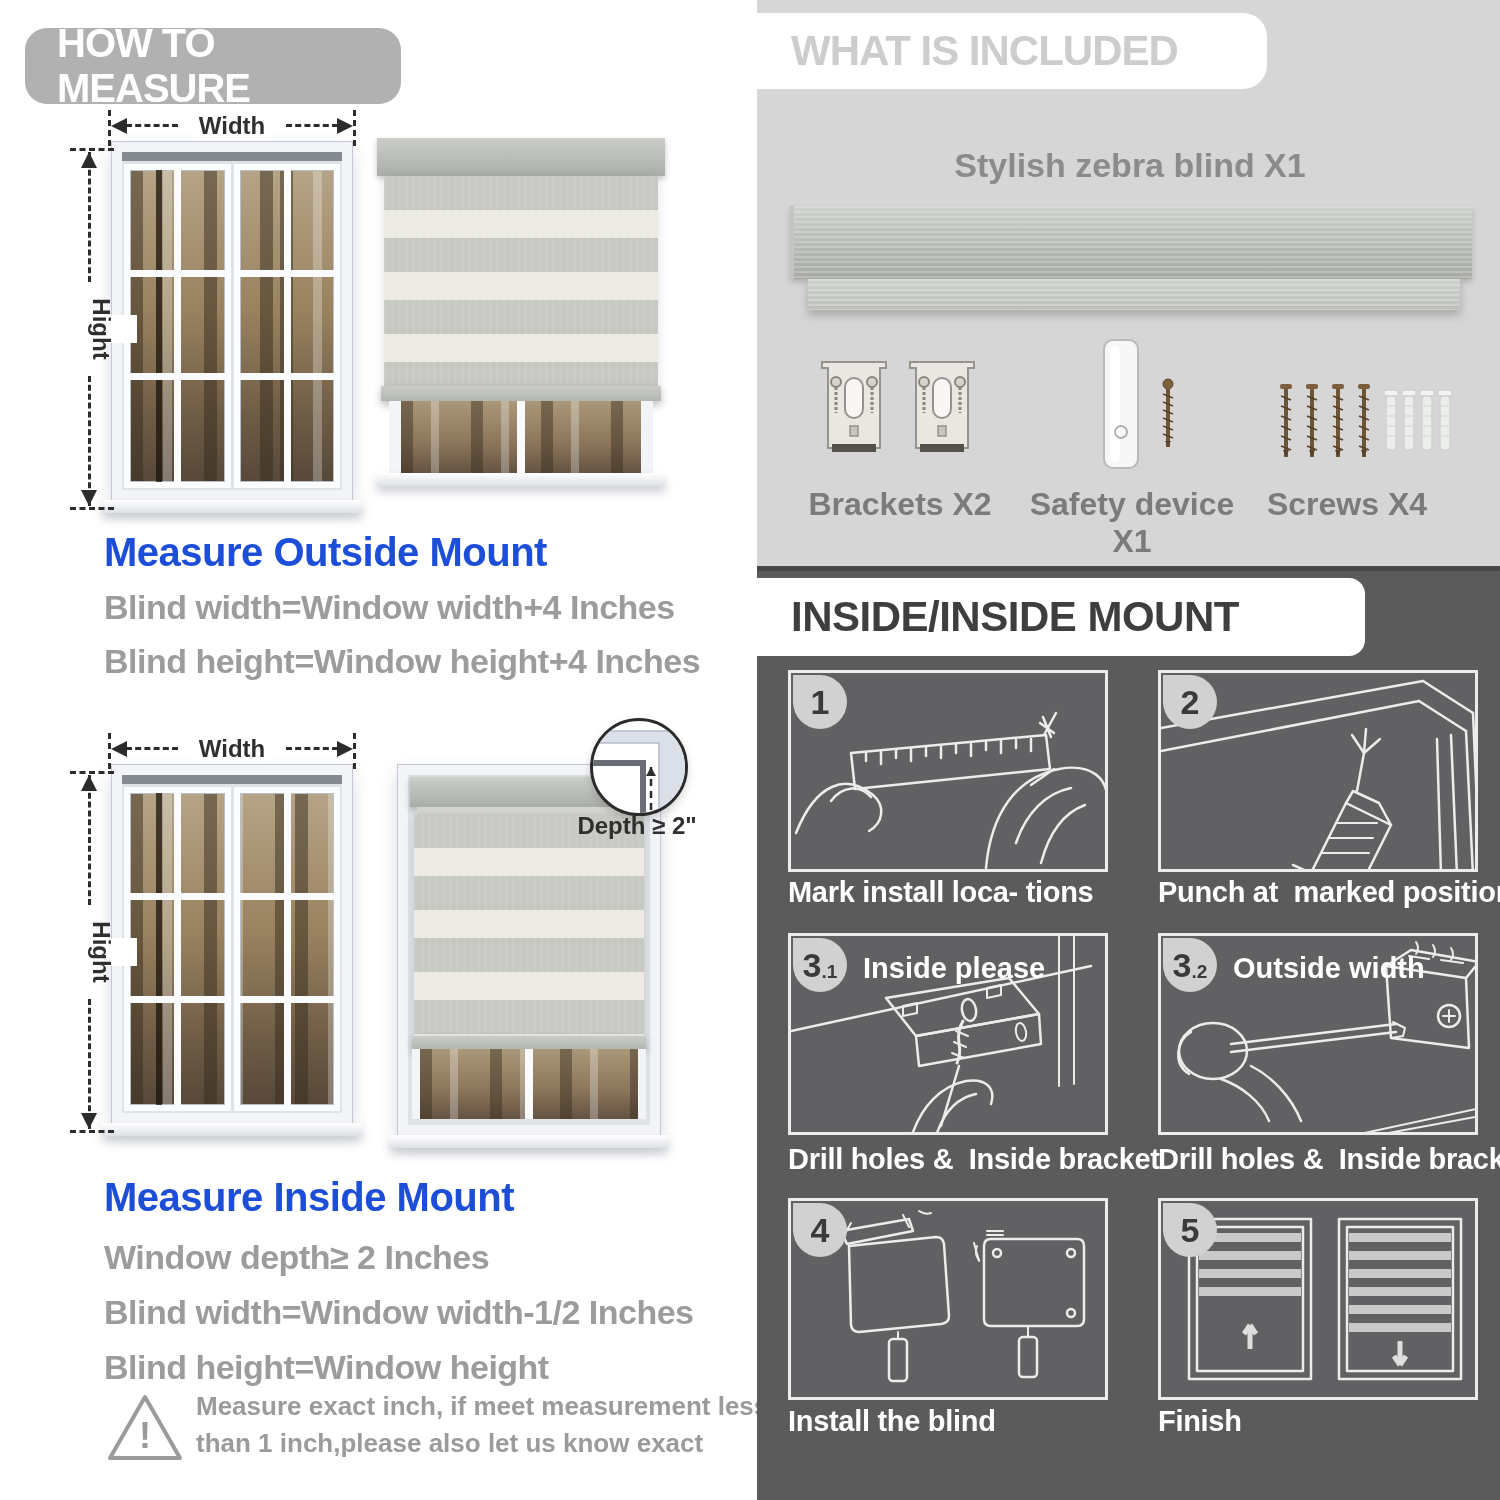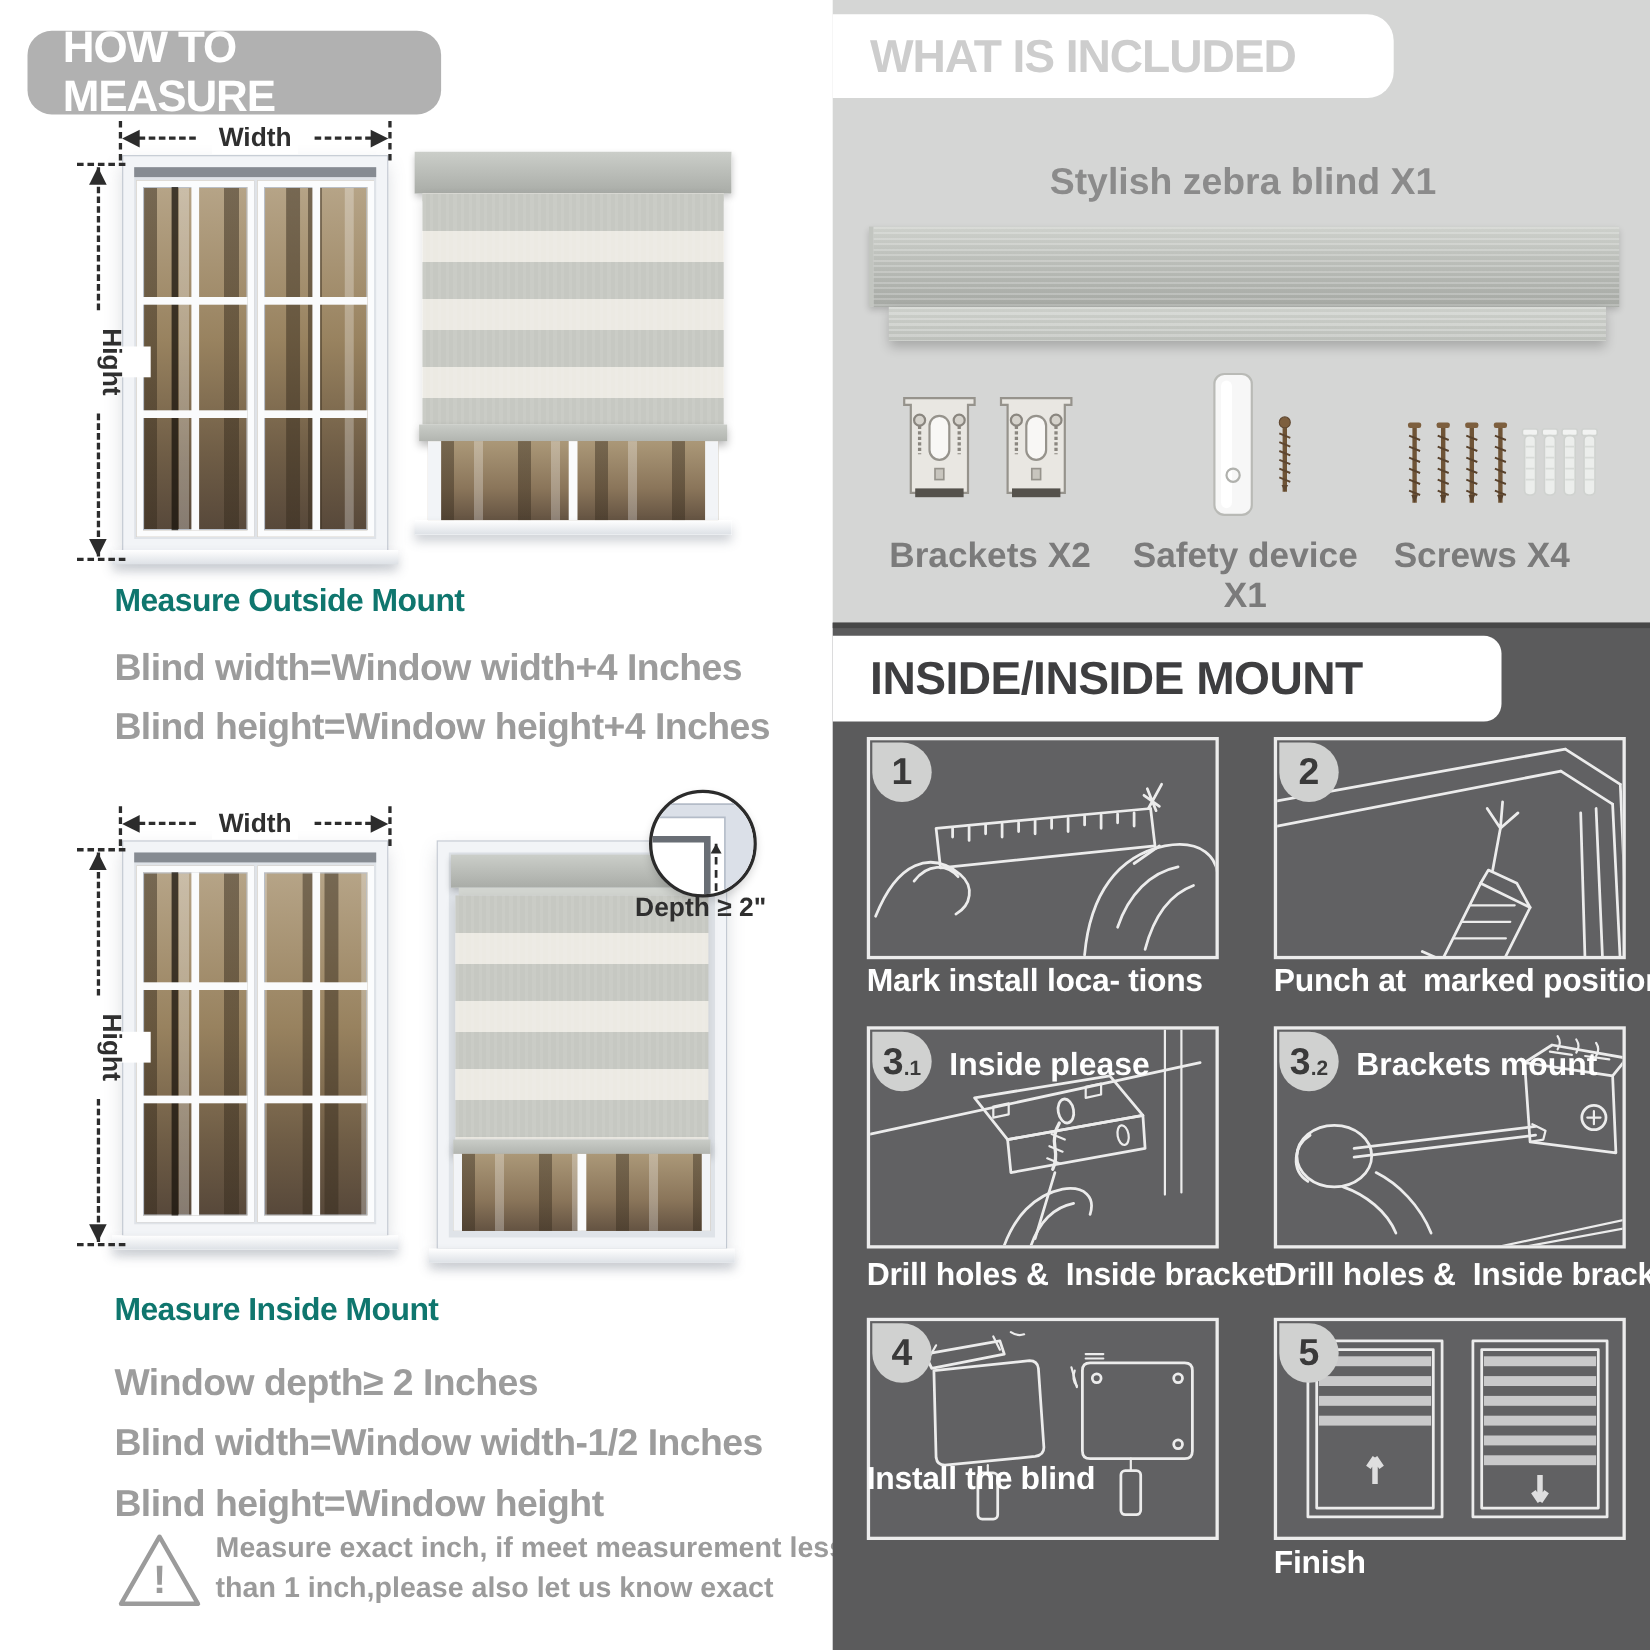--- a/index.html
+++ b/index.html
@@ -45,21 +45,21 @@
         linear-gradient(180deg,#ab9878 0%,#8a755a 60%,#645342 100%);position:absolute;}
   .underwin .mv{position:absolute;top:0;bottom:0;left:50%;width:8px;margin-left:-4px;background:#fafbfc;}
 
   
   .dash-h{border-top:3px dashed #2c2c2c;}
   .dash-v{border-left:3px dashed #2c2c2c;}
   .tri{width:0;height:0;}
   .mlabel{color:#2f2f2f;font-weight:bold;font-size:24px;background:#ffffff;padding:0 6px;}
   .vlabel{transform:rotate(90deg);transform-origin:center;display:block;}
 
-  .h2dark{color:#0f766e;font-weight:bold;font-size:29px;letter-spacing:-0.5px;}
+  .h2dark{color:#1d4ed8;font-weight:bold;font-size:40px;letter-spacing:-0.5px;}
   .tgray{color:#9c9c9c;font-weight:bold;font-size:34px;letter-spacing:-0.5px;}
 
   .warn-text{color:#9b9b9b;font-weight:bold;font-size:26px;line-height:37px;}
 
   .depth-circle{border:3px solid #2b2b2b;border-radius:50%;background:#ffffff;overflow:hidden;
                 box-shadow:0 4px 8px rgba(0,0,0,.15);}
   .depth-label{color:#2f2f2f;font-weight:bold;font-size:24px;text-align:center;}
 
   
   .panel-light{left:757px;top:0;width:743px;height:566px;background:#d5d6d5;}
@@ -434,21 +434,21 @@
       <path d="M30,96 C15,105 12,128 28,138"></path>
       <path d="M60,143 C80,150 100,165 108,185"></path>
       <path d="M180,202 l140,-30 M200,202 l120,-22" stroke-width="2"></path>
       <path d="M90,130 C110,140 130,160 140,185"></path>
     </g>
   </svg>
   <div class="badge">
     <span class="n">3</span>
       <span class="sub">.2</span>
   </div>
-  <div class="step-title">Brackets mount</div>
+  <div class="step-title">Outside width</div>
 </div>
 <div class="abs step-caption" style="left:1158px;top:1143px;">Drill holes &amp;  Inside bracket</div>
 
 <div class="abs step-box" style="left:788px;top:1198px;">
   <svg class="lineart" width="320" height="202" viewBox="0 0 320 202">
     <g stroke="#ececec" stroke-width="2.5" fill="none" stroke-linecap="round" stroke-linejoin="round">
       <path d="M50,30 L118,18 L122,30 L56,43 Z"></path>
       <path d="M60,22 l-8,14 M112,14 l6,12" stroke-width="2"></path>
       <path d="M58,45 L145,36 Q152,36 153,43 L158,115 Q158,122 150,123 L68,131 Q61,131 60,124 Z"></path>
       <rect x="98" y="138" width="18" height="42" rx="4"></rect>
@@ -463,21 +463,21 @@
       <rect x="228" y="136" width="18" height="40" rx="4"></rect>
       <path d="M237,125 v11" stroke-width="2"></path>
       <path d="M196,30 h16 M196,34 h16" stroke-width="2"></path>
     </g>
   </svg>
   <div class="badge">
     <span class="n">4</span>
       <span class="sub"></span>
   </div>
 </div>
-<div class="abs step-caption" style="left:788px;top:1329px;">Install the blind</div>
+<div class="abs step-caption" style="left:788px;top:1405px;">Install the blind</div>
 
 <div class="abs step-box" style="left:1158px;top:1198px;">
   <svg class="lineart" width="320" height="202" viewBox="0 0 320 202">
     <g stroke="#ececec" stroke-width="2.5" fill="none" stroke-linecap="round" stroke-linejoin="round">
       <rect x="28" y="18" width="122" height="160"></rect>
       <rect x="36" y="26" width="106" height="144"></rect>
       <rect x="178" y="18" width="122" height="160"></rect>
       <rect x="186" y="26" width="106" height="144"></rect>
     </g>
     <g fill="rgba(236,236,236,0.75)" stroke="none">

